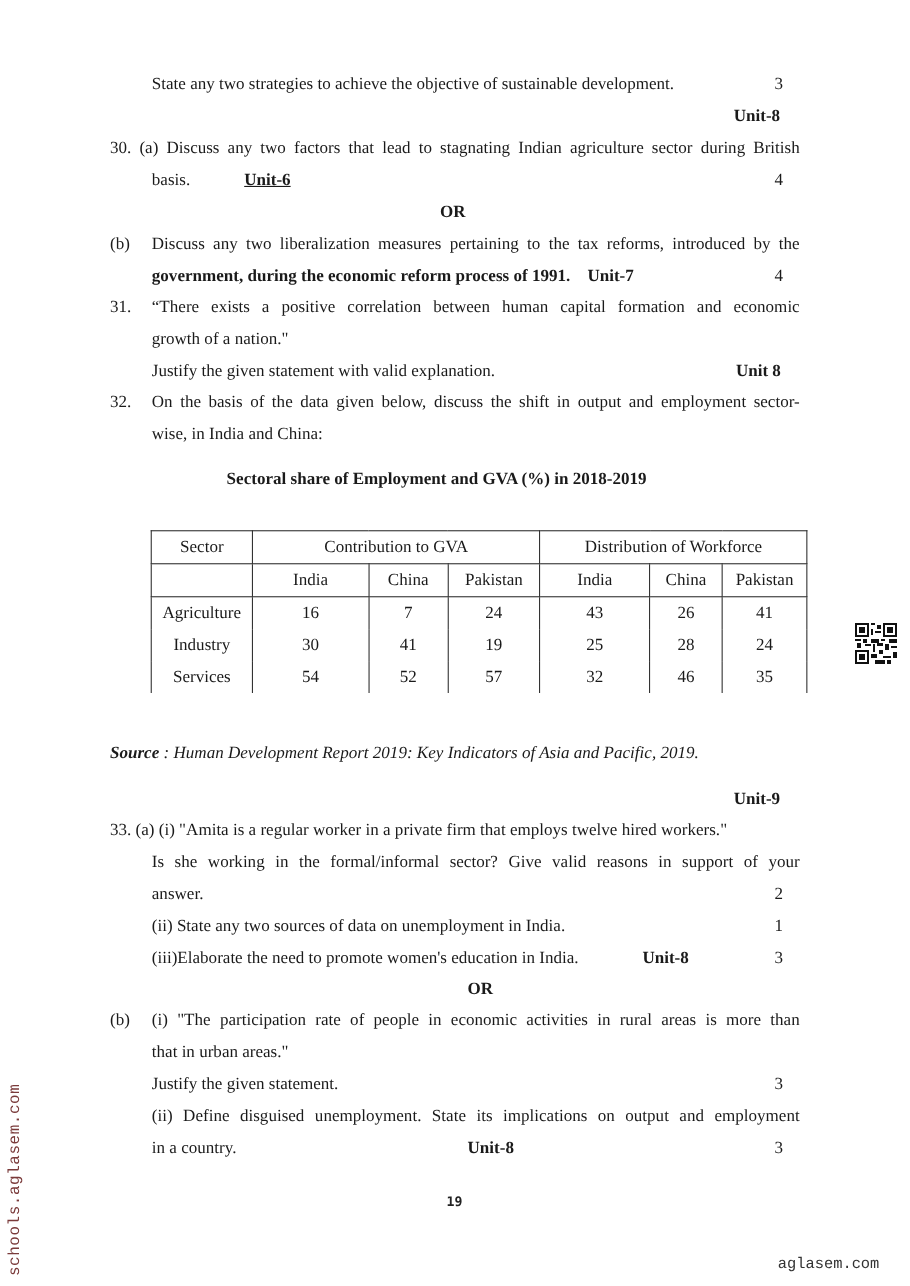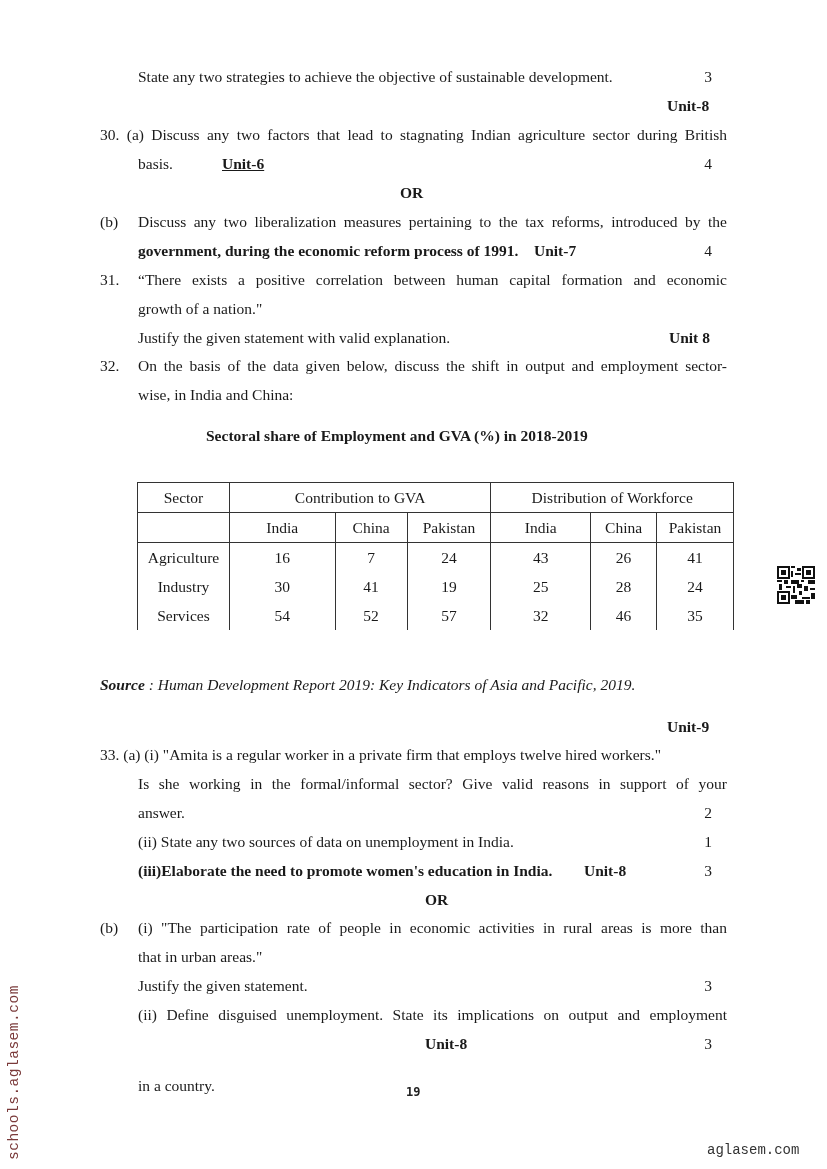--- a/index.html
+++ b/index.html
@@ -108,31 +108,31 @@
 
 <div class="abs" style="left:100px;top:656px;font-style:italic;margin-top:20px;"><span class="b">Source</span><span> : Human Development Report 2019: Key Indicators of Asia and Pacific, 2019.</span></div>
 <div class="abs b" style="left:667px;top:718px;">Unit-9</div>
 
 <div class="abs" style="left:100px;top:746px;">33. (a) (i) "Amita is a regular worker in a private firm that employs twelve hired workers."</div>
 <div class="just" style="left:138px;top:775px;width:589px;">Is she working in the formal/informal sector? Give valid reasons in support of your</div>
 <div class="abs" style="left:138px;top:804px;">answer.</div>
 <div class="mark" style="top:804px;">2</div>
 <div class="abs" style="left:138px;top:833px;">(ii) State any two sources of data on unemployment in India.</div>
 <div class="mark" style="top:833px;">1</div>
-<div class="abs" style="left:138px;top:862px;font-weight:bold;">(iii)Elaborate the need to promote women's education in India.</div>
+<div class="abs" style="left:138px;top:862px;">(iii)Elaborate the need to promote women's education in India.</div>
 <div class="abs b" style="left:584px;top:862px;">Unit-8</div>
 <div class="mark" style="top:862px;">3</div>
 <div class="abs b" style="left:425px;top:891px;">OR</div>
 <div class="abs" style="left:100px;top:919px;">(b)</div>
 <div class="just" style="left:138px;top:919px;width:589px;">(i) "The participation rate of people in economic activities in rural areas is more than</div>
 <div class="abs" style="left:138px;top:948px;">that in urban areas."</div>
 <div class="abs" style="left:138px;top:977px;">Justify the given statement.</div>
 <div class="mark" style="top:977px;">3</div>
 <div class="just" style="left:138px;top:1006px;width:589px;">(ii) Define disguised unemployment. State its implications on output and employment</div>
-<div class="abs" style="left:138px;top:1077px;">in a country.</div>
+<div class="abs" style="left:138px;top:1035px;">in a country.</div>
 <div class="abs b" style="left:425px;top:1035px;">Unit-8</div>
 <div class="mark" style="top:1035px;">3</div>
 
 <div class="pageno">19</div>
 <div class="wm-side">schools.aglasem.com</div>
 <div class="wm-bottom">aglasem.com</div>
 
 <svg class="qr" viewBox="0 0 21 21" shape-rendering="crispEdges">
   <rect x="0" y="0" width="21" height="21" fill="#fff"></rect>
   <g fill="#111">

